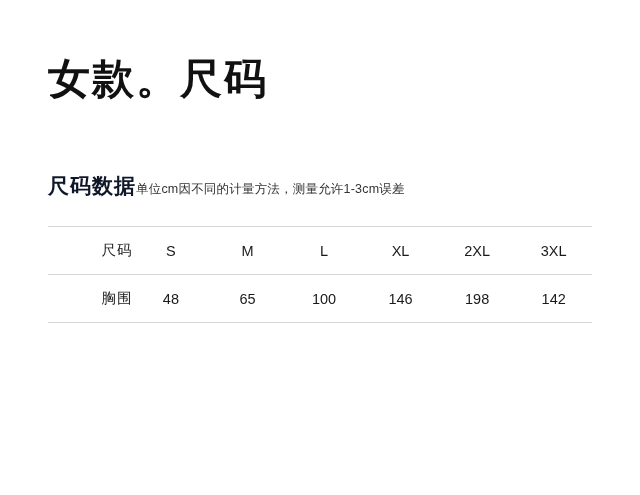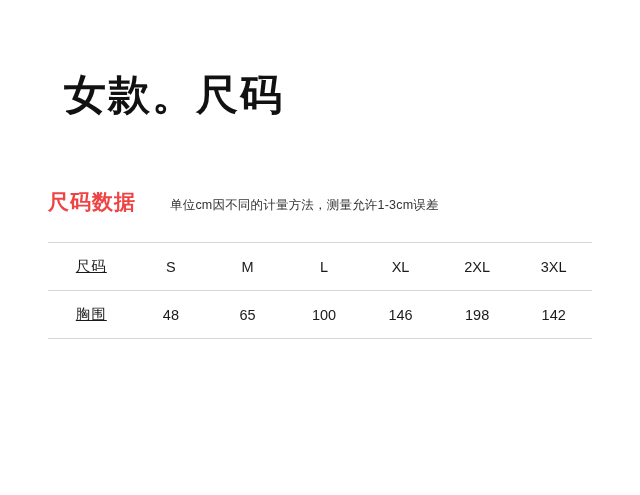--- a/index.html
+++ b/index.html
@@ -22,38 +22,37 @@
     padding: 0 48px;
     background: #ffffff;
   }
   .title {
     font-size: 42px;
     font-weight: 700;
     letter-spacing: 2px;
     line-height: 1;
     color: #111111;
     padding-top: 58px;
-    margin: 16px;
+    margin: 0;
   }
   .section-head {
     display: flex;
     align-items: baseline;
     margin-top: 72px;
   }
   .section-title {
     font-size: 21px;
     font-weight: 700;
-    color: #ef4444;
+    color: #0f172a;
     letter-spacing: 1px;
     white-space: nowrap;
   }
   .section-note {
     font-size: 12.5px;
     color: #333333;
-    margin-left: 34px;
     white-space: nowrap;
     letter-spacing: 0.2px;
   }
   table.size-table {
     margin-top: 26px;
     width: 544px;
     border-collapse: collapse;
     table-layout: fixed;
   }
   table.size-table td,
@@ -64,26 +63,25 @@
     font-size: 14.5px;
     color: #1a1a1a;
     text-align: center;
     vertical-align: middle;
     padding: 0;
   }
   table.size-table thead th {
     border-top: 1px solid #d8d8d8;
   }
   table.size-table .rowhead {
-    text-align: center;
+    text-align: right;
     font-size: 14.5px;
     letter-spacing: 1px;
     width: 84px;
     padding-left: 2px;
-    text-decoration: underline;
   }
   table.size-table col.c-label { width: 84px; }
   table.size-table col.c-val { width: 76px; }
 </style>
 </head>
 <body>
 
 <div class="page">
 
   <h1 class="title">女款。尺码</h1>

